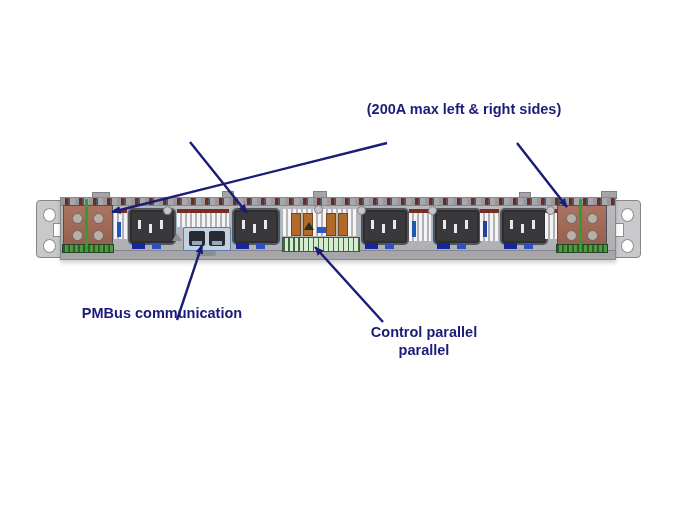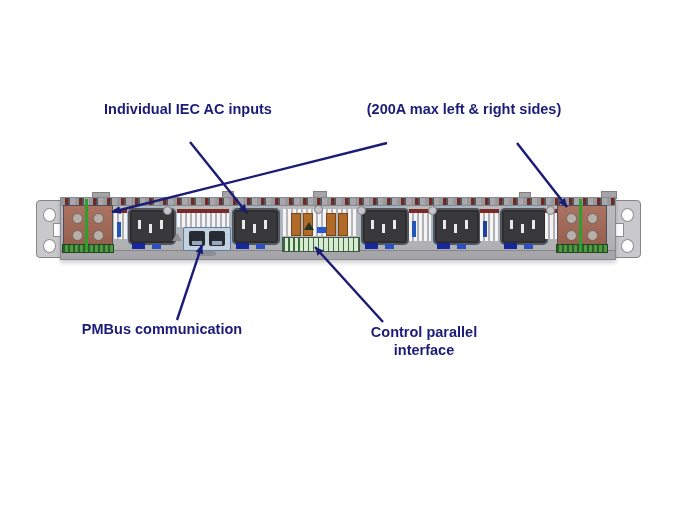--- a/index.html
+++ b/index.html
@@ -66,31 +66,30 @@
   .arrows line{stroke:var(--annotation_navy,#1b1b78);stroke-width:2.4;}
   .arrows marker path{fill:var(--annotation_navy,#1b1b78);}
 </style>
 </head>
 <body>
 
 <div class="page">
 
 
   <div class="lbl" style="left:38px;top:101px;width:300px">
-    <div>Individual IEC AC inputs</div>
   </div>
   <div class="lbl" style="left:314px;top:101px;width:300px">
     <div>(200A max left &amp; right sides)</div>
   </div>
-  <div class="lbl" style="left:12px;top:321px;width:300px">
+  <div class="lbl" style="left:12px;top:305px;width:300px">
     <div>PMBus communication</div>
   </div>
   <div class="lbl" style="left:274px;top:324px;width:300px">
     <div>Control parallel</div>
-    <div>interface</div>
+    <div>parallel</div>
   </div>
 
 
   <div>
 
     <div class="ear" style="left:36px;border-radius:4px 0 0 4px;">
       <span class="hole" style="left:6px;top:7px;"></span>
       <span class="hole" style="left:6px;top:38px;"></span>
       <span class="notch" style="right:-1px;"></span>
     </div>

